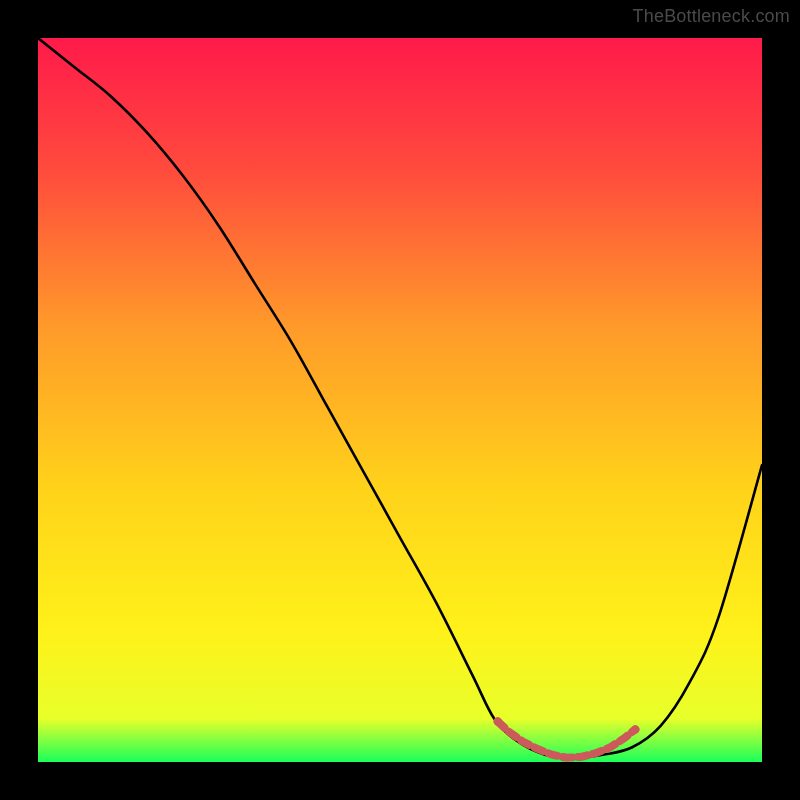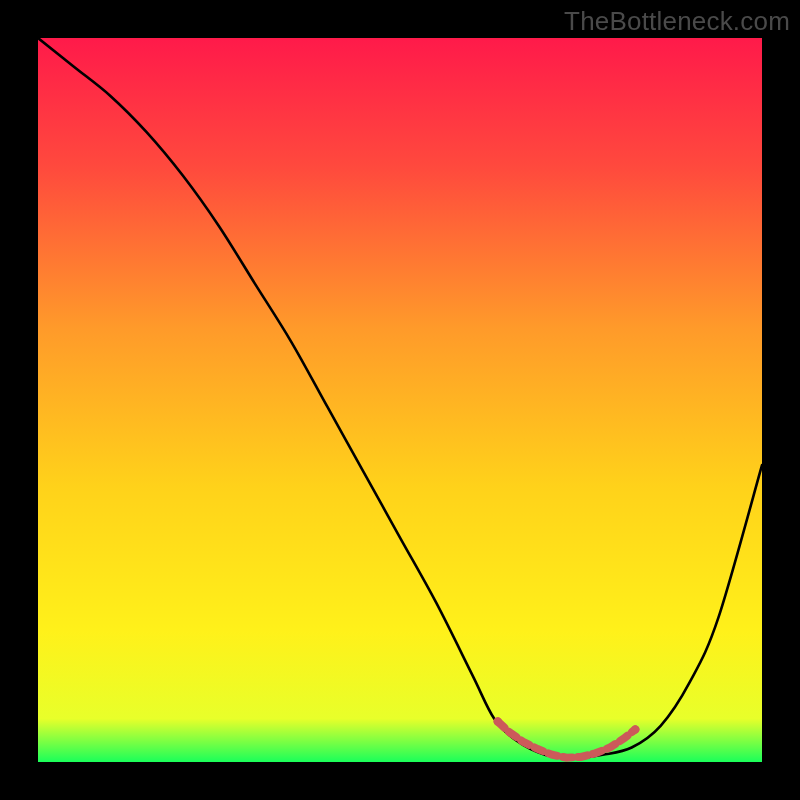--- a/index.html
+++ b/index.html
@@ -8,21 +8,21 @@
     width: 800px;
     height: 800px;
     position: relative;
     background: #000;
   }
   .watermark {
     position: absolute;
     top: 6px;
     right: 10px;
     font-family: Arial, Helvetica, sans-serif;
-    font-size: 26px;
+    font-size: 18px;
     color: #4a4a4a;
     font-weight: 500;
     letter-spacing: 0.2px;
     z-index: 5;
   }
   .plot {
     position: absolute;
     left: 38px;
     top: 38px;
     width: 724px;

